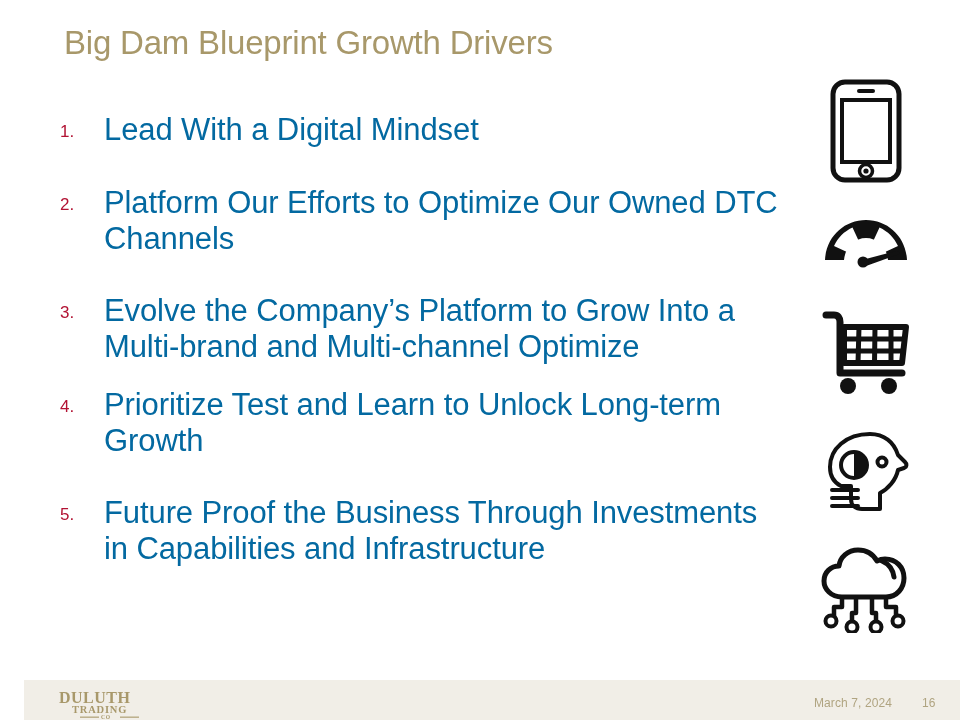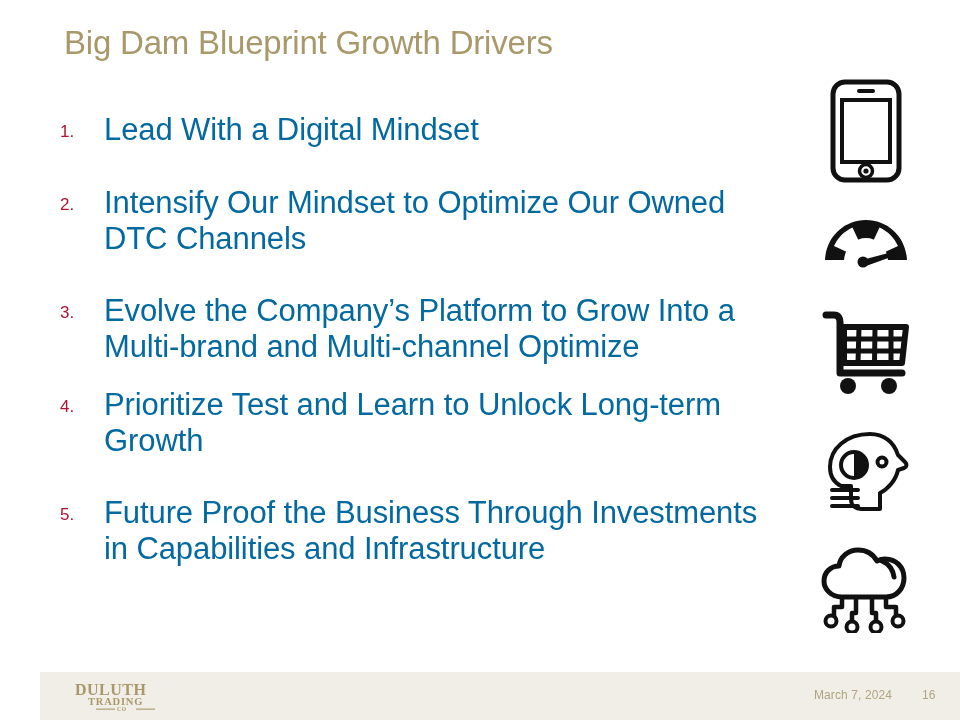--- a/index.html
+++ b/index.html
@@ -84,24 +84,24 @@
 
   .slot-1 { top: 16px;  height: 110px; }
   .slot-2 { top: 140px; height: 90px;  }
   .slot-3 { top: 236px; height: 110px; }
   .slot-4 { top: 358px; height: 105px; }
   .slot-5 { top: 472px; height: 110px; }
 
   
   .footer {
     position: absolute;
-    left: 16px;
+    left: 0;
     right: 0;
     bottom: 0;
-    height: 48px;
+    height: 40px;
     background: #F1EEE7;
   }
   .footer-logo {
     position: absolute;
     left: 34px;
     top: 8px;
     width: 104px;
     height: 32px;
   }
   .footer-meta {
@@ -126,21 +126,21 @@
 
   <div class="list">
 
     <div class="list-item">
       <div class="item-number">1.</div>
       <div class="item-text">Lead With a Digital Mindset</div>
     </div>
 
     <div class="list-item">
       <div class="item-number">2.</div>
-      <div class="item-text">Intensify Our Mindset to Optimize Our Owned DTC Channels</div>
+      <div class="item-text">Platform Our Efforts to Optimize Our Owned DTC Channels</div>
     </div>
 
     <div class="list-item tall">
       <div class="item-number">3.</div>
       <div class="item-text">Evolve the Company’s Platform to Grow Into a Multi-brand and Multi-channel Optimize</div>
     </div>
 
     <div class="list-item">
       <div class="item-number">4.</div>
       <div class="item-text">Prioritize Test and Learn to Unlock Long-term Growth</div>

